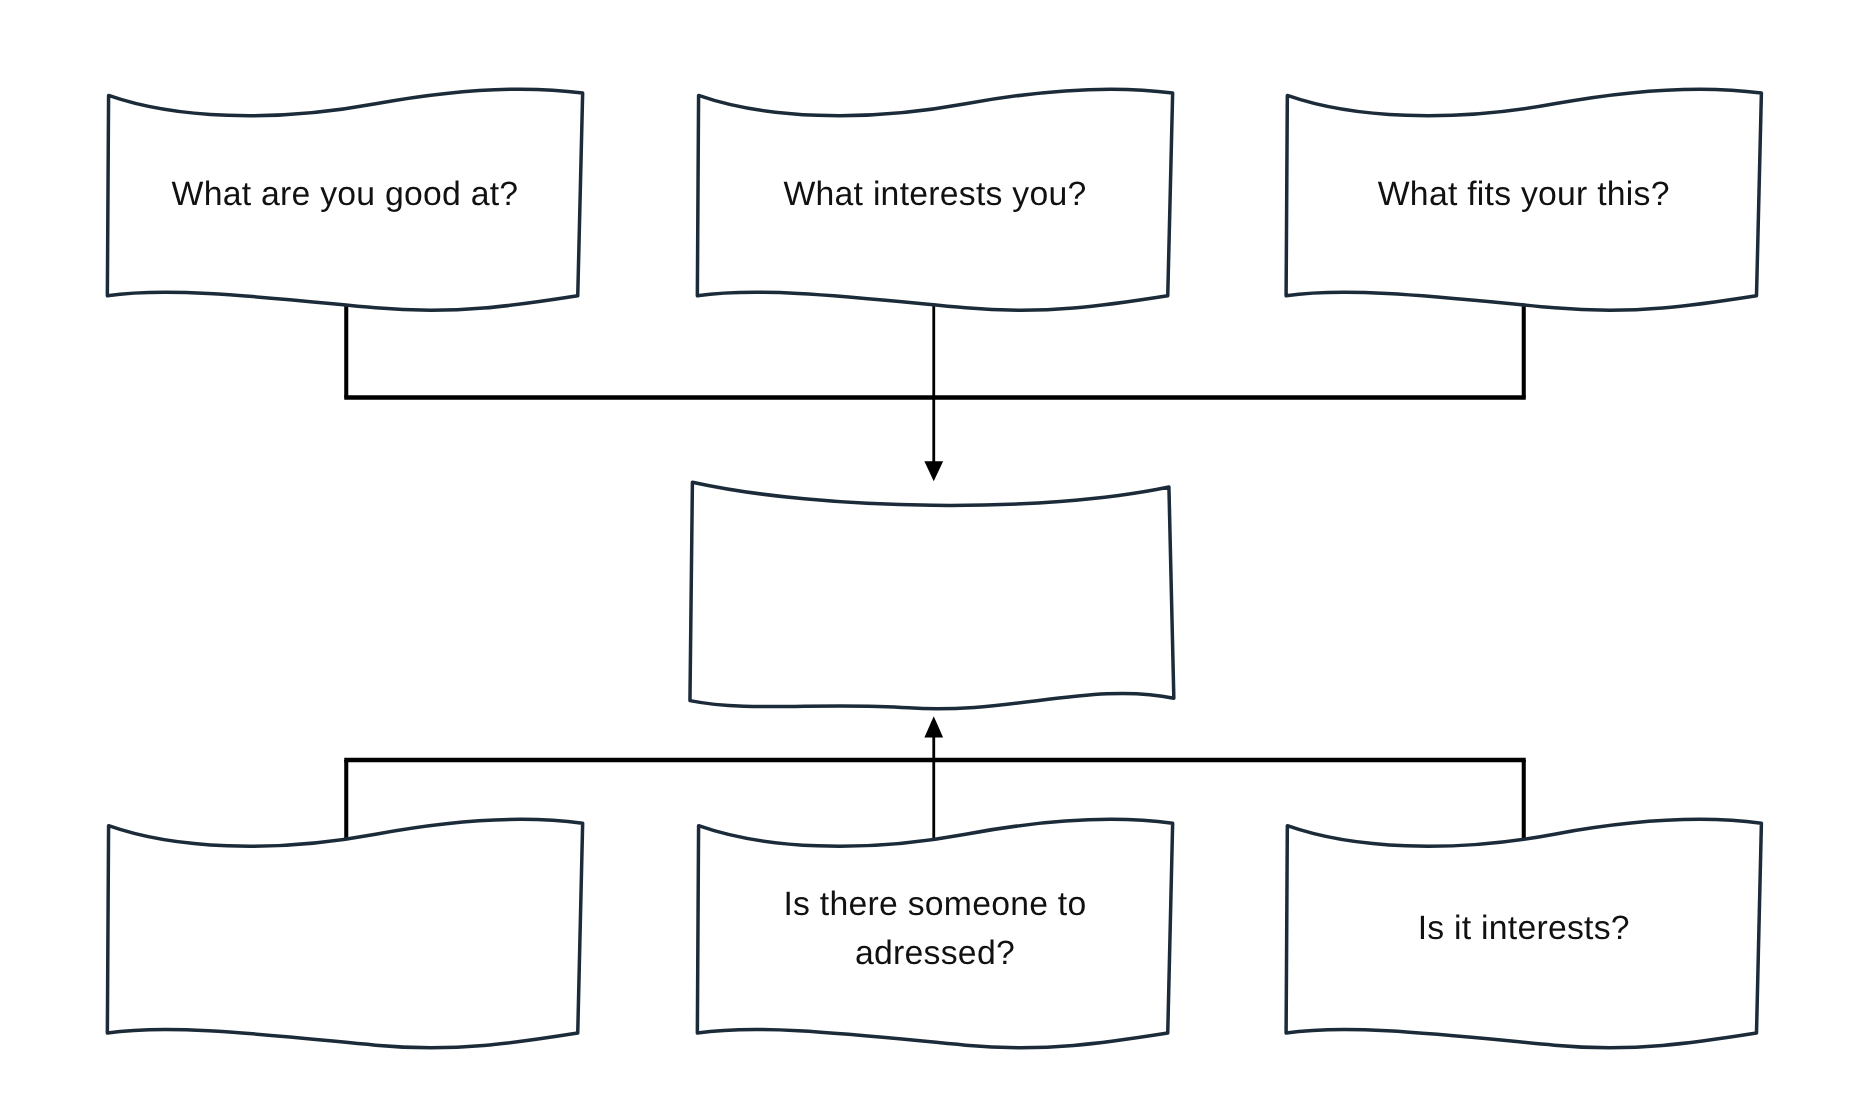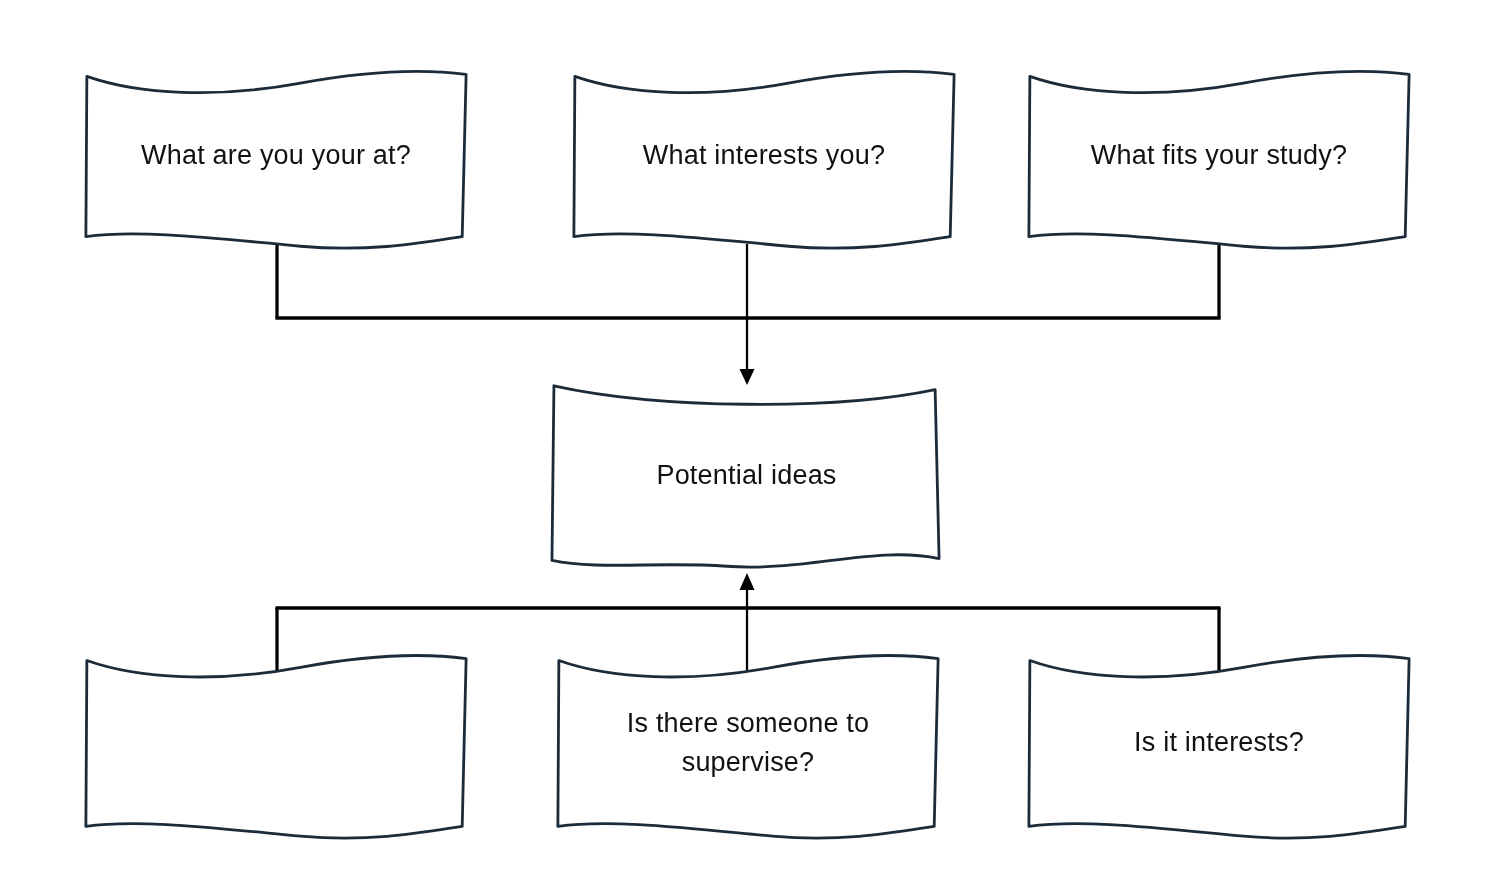--- a/index.html
+++ b/index.html
@@ -73,55 +73,54 @@
     <path class="stub" d="M 1219 608 L 1219 678"></path>
     <path class="stem" d="M 747 608 L 747 678"></path>
     <path class="stem" d="M 747 608 L 747 589"></path>
     <polygon class="head" points="739.5,590 754.5,590 747,573"></polygon>
   </svg>
 
   <div class="wave-box" style="left:80px;top:60px;width:392px;height:192px;">
     <svg class="shape" viewBox="0 0 400 200" preserveAspectRatio="none">
       <path d="M 7,17 C 60,36 140,40 225,24 C 295,11 350,9 394,15 L 390,184 C 340,192 290,200 225,194 C 140,186 60,176 6,184 Z"></path>
     </svg>
-    <div class="label">What are you your at?</div>
+    <div class="label">What are you good at?</div>
   </div>
 
-  <div class="wave-box" style="left:568px;top:60px;width:392px;height:192px;">
+  <div class="wave-box" style="left:552px;top:60px;width:392px;height:192px;">
     <svg class="shape" viewBox="0 0 400 200" preserveAspectRatio="none">
       <path d="M 7,17 C 60,36 140,40 225,24 C 295,11 350,9 394,15 L 390,184 C 340,192 290,200 225,194 C 140,186 60,176 6,184 Z"></path>
     </svg>
     <div class="label">What interests you?</div>
   </div>
 
   <div class="wave-box" style="left:1023px;top:60px;width:392px;height:192px;">
     <svg class="shape" viewBox="0 0 400 200" preserveAspectRatio="none">
       <path d="M 7,17 C 60,36 140,40 225,24 C 295,11 350,9 394,15 L 390,184 C 340,192 290,200 225,194 C 140,186 60,176 6,184 Z"></path>
     </svg>
-    <div class="label">What fits your study?</div>
+    <div class="label">What fits your this?</div>
   </div>
 
   <div class="wave-box" style="left:550px;top:380px;width:393px;height:192px;">
     <svg class="shape" viewBox="0 0 400 200" preserveAspectRatio="none">
       <path d="M 4,6 C 110,30 290,32 392,10 L 396,186 C 330,172 260,200 180,194 C 110,189 50,198 2,188 Z"></path>
     </svg>
-    <div class="label">Potential ideas</div>
   </div>
 
   <div class="wave-box" style="left:80px;top:646px;width:392px;height:194px;">
     <svg class="shape" viewBox="0 0 400 200" preserveAspectRatio="none">
       <path d="M 7,15 C 60,34 140,38 225,22 C 295,9 350,7 394,13 L 390,186 C 340,194 290,202 225,196 C 140,188 60,178 6,186 Z"></path>
     </svg>
   </div>
 
   <div class="wave-box" style="left:552px;top:646px;width:392px;height:194px;">
     <svg class="shape" viewBox="0 0 400 200" preserveAspectRatio="none">
       <path d="M 7,15 C 60,34 140,38 225,22 C 295,9 350,7 394,13 L 390,186 C 340,194 290,202 225,196 C 140,188 60,178 6,186 Z"></path>
     </svg>
-    <div class="label">Is there someone to supervise?</div>
+    <div class="label">Is there someone to adressed?</div>
   </div>
 
   <div class="wave-box" style="left:1023px;top:646px;width:392px;height:194px;">
     <svg class="shape" viewBox="0 0 400 200" preserveAspectRatio="none">
       <path d="M 7,15 C 60,34 140,38 225,22 C 295,9 350,7 394,13 L 390,186 C 340,194 290,202 225,196 C 140,188 60,178 6,186 Z"></path>
     </svg>
     <div class="label">Is it interests?</div>
   </div>
 
 </div>

